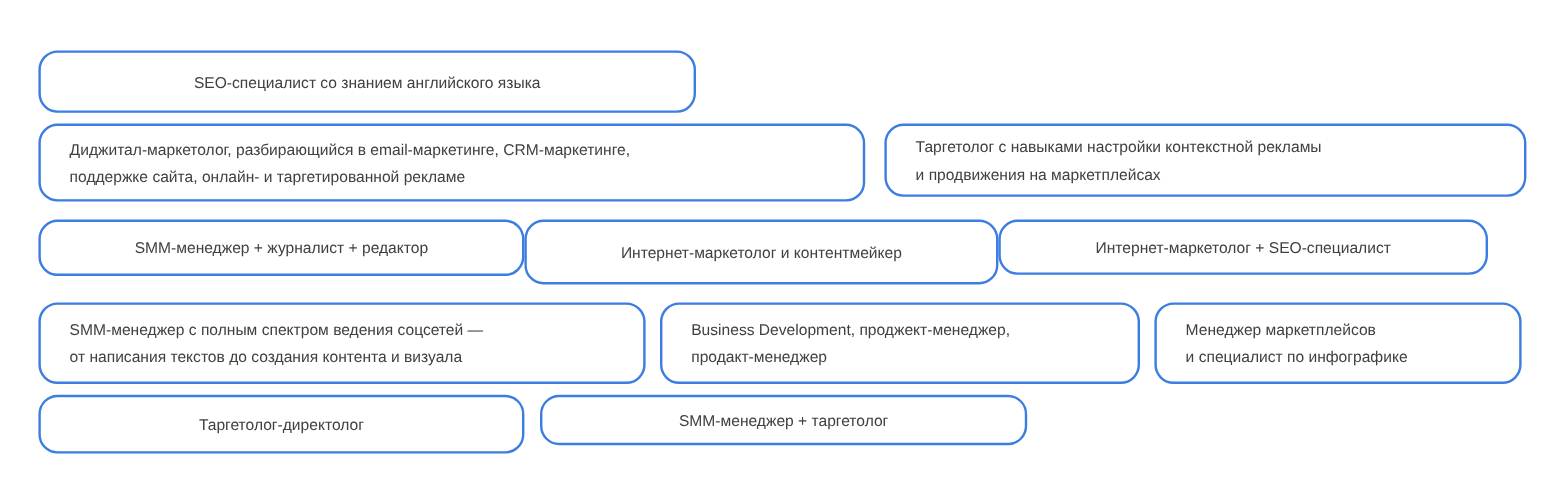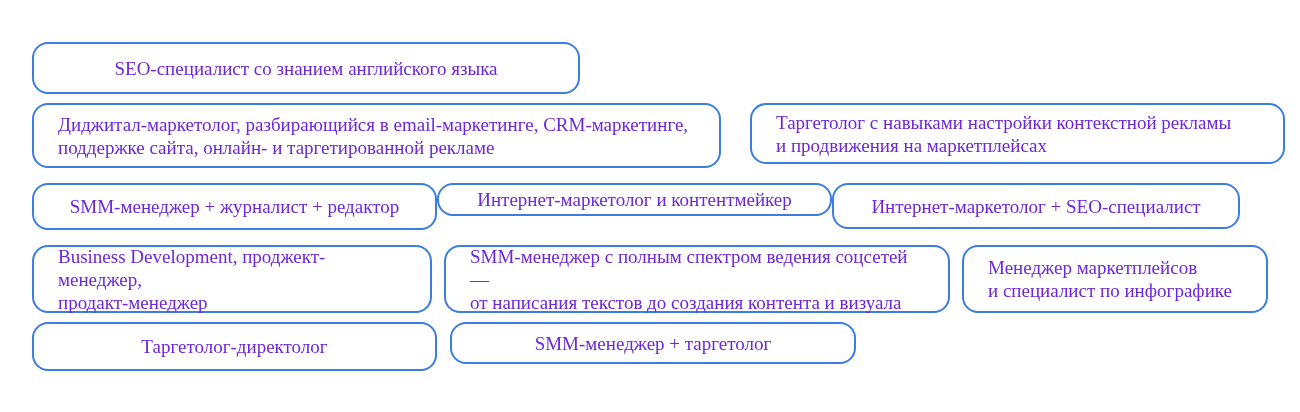--- a/index.html
+++ b/index.html
@@ -19,62 +19,61 @@
   }
   .row {
     display: flex;
     flex-wrap: nowrap;
   }
   .pill {
     box-sizing: border-box;
     border: 2px solid #3b7de0;
     border-radius: 16px;
     background: #ffffff;
-    color: #6d28d9;
-    font-size: 19px;
+    color: #404040;
+    font-size: 13px;
     line-height: 23px;
     display: flex;
     align-items: center;
     padding: 0 24px;
     white-space: pre-line;
-    font-family: Liberation Serif, serif;
   }
   .pill.center {
     justify-content: center;
     text-align: center;
     white-space: nowrap;
   }
   .pill.left {
     justify-content: flex-start;
     text-align: left;
   }
 </style>
 </head>
 <body>
 
 <div class="board" id="board">
     <div class="row" style="gap: 15px; margin-bottom: 9px;">
       <div class="pill center" style="flex: 0 0 548px; height: 52px;">SEO-специалист со знанием английского языка</div>
     </div>
-    <div class="row" style="gap: 29px; margin-bottom: 15px;">
+    <div class="row" style="gap: 16px; margin-bottom: 15px;">
       <div class="pill left" style="flex: 0 0 689px; height: 65px;">Диджитал-маркетолог, разбирающийся в email-маркетинге, CRM-маркетинге,
 поддержке сайта, онлайн- и таргетированной рекламе</div>
       <div class="pill left" style="flex: 0 0 535px; height: 61px;">Таргетолог с навыками настройки контекстной рекламы
 и продвижения на маркетплейсах</div>
     </div>
     <div class="row" style="margin-bottom: 15px;">
       <div class="pill center" style="flex: 0 0 405px; height: 47px;">SMM-менеджер + журналист + редактор</div>
-      <div class="pill center" style="flex: 0 0 395px; height: 33px;">Интернет-маркетолог и контентмейкер</div>
+      <div class="pill center" style="flex: 0 0 395px; height: 54px;">Интернет-маркетолог и контентмейкер</div>
       <div class="pill center" style="flex: 0 0 408px; height: 46px;">Интернет-маркетолог + SEO-специалист</div>
     </div>
     <div class="row" style="gap: 12px; margin-bottom: 9px;">
+      <div class="pill left" style="flex: 0 0 506px; height: 68px;">SMM-менеджер с полным спектром ведения соцсетей —
+от написания текстов до создания контента и визуала</div>
       <div class="pill left" style="flex: 0 0 400px; height: 68px;">Business Development, проджект-менеджер,
 продакт-менеджер</div>
-      <div class="pill left" style="flex: 0 0 506px; height: 68px;">SMM-менеджер с полным спектром ведения соцсетей —
-от написания текстов до создания контента и визуала</div>
       <div class="pill left" style="flex: 0 0 306px; height: 68px;">Менеджер маркетплейсов
 и специалист по инфографике</div>
     </div>
     <div class="row" style="gap: 13px; margin-bottom: 0px;">
       <div class="pill center" style="flex: 0 0 405px; height: 49px;">Таргетолог-директолог</div>
       <div class="pill center" style="flex: 0 0 406px; height: 42px;">SMM-менеджер + таргетолог</div>
     </div>
   </div>
 
 </body></html>

